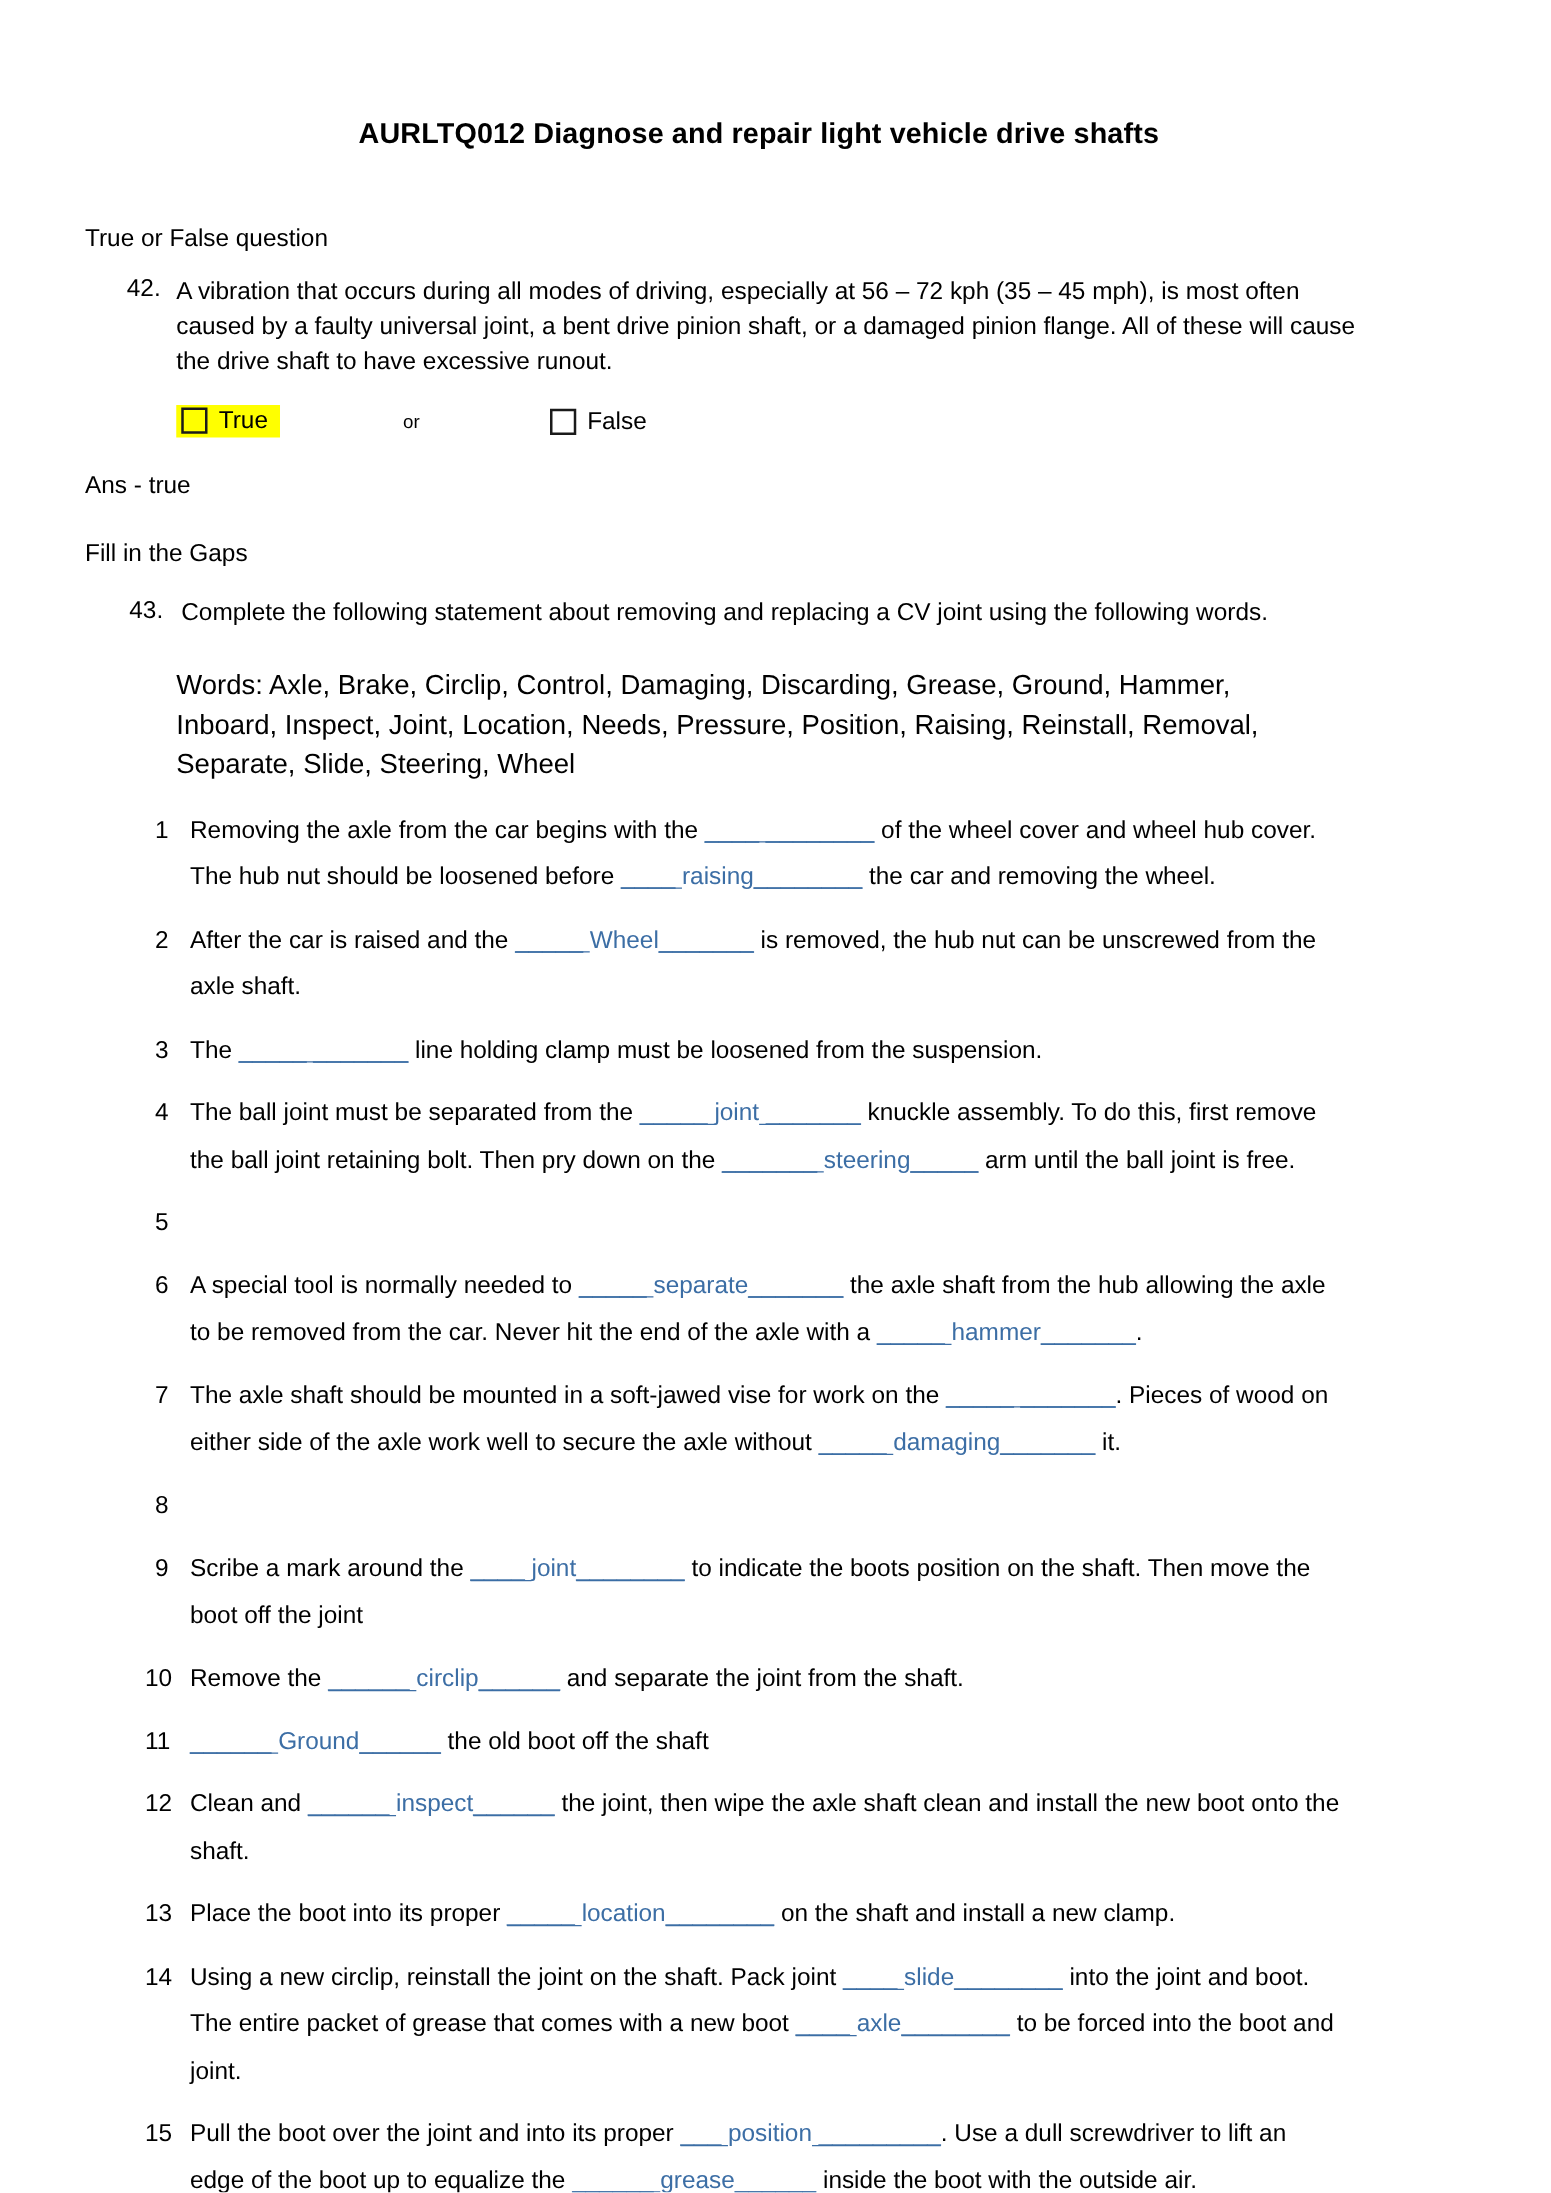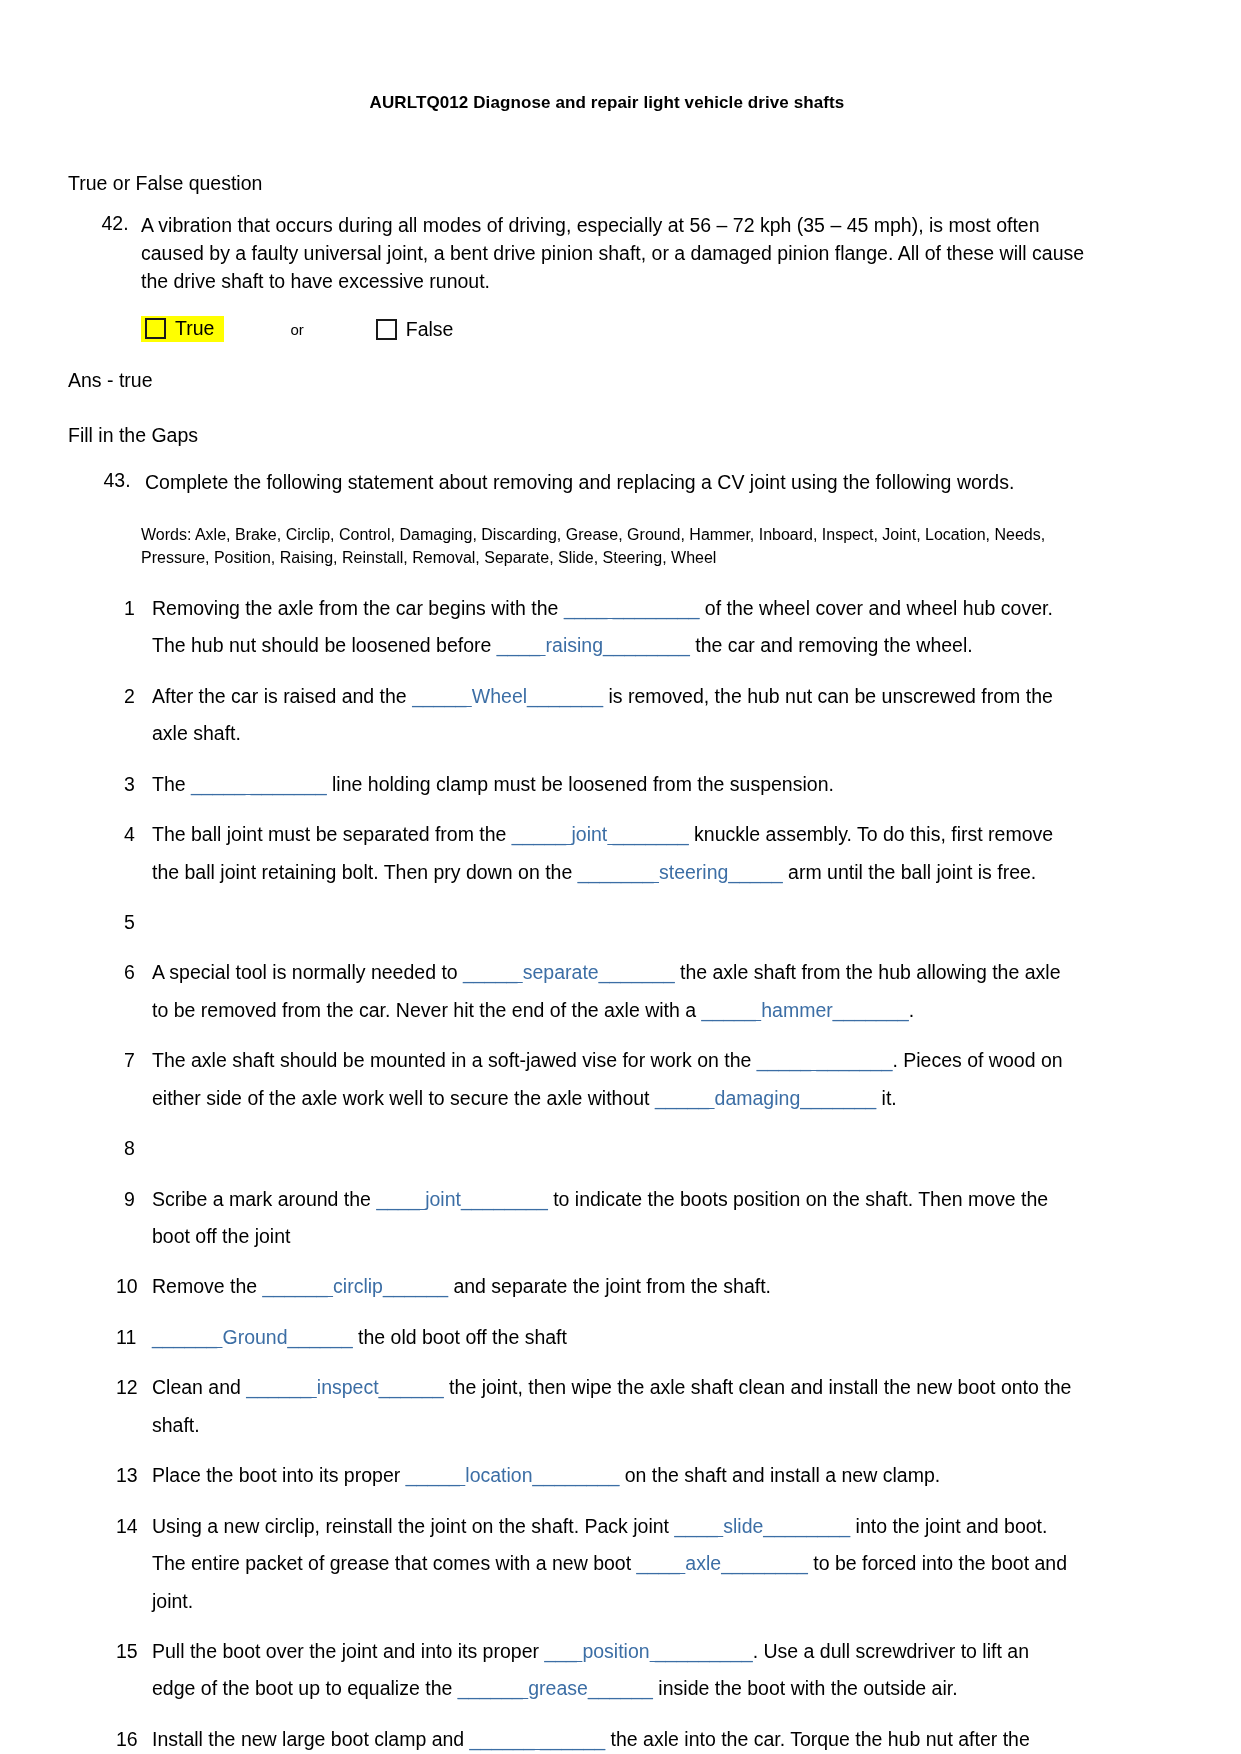--- a/index.html
+++ b/index.html
@@ -15,21 +15,21 @@
     position: relative;
     width: 1241px;
     height: 1754px;
     background: #ffffff;
     box-sizing: border-box;
     padding: 70px 95px 60px 68px;
     overflow: hidden;
   }
   .doc-title {
     text-align: center;
-    font-size: 17px;
+    font-size: 23px;
     font-weight: bold;
     letter-spacing: 0.1px;
     margin: 22px 0 0 0;
     line-height: 1.3;
   }
   .section-heading {
     font-size: 19.5px;
     line-height: 1.35;
     margin: 0;
   }
@@ -58,20 +58,21 @@
   }
 
   
   .choice-row {
     display: flex;
     align-items: center;
     margin-top: 16px;
     padding-left: 73px;
     font-size: 19.5px;
     height: 36px;
+    gap: 32px;
   }
   .choice {
     display: inline-flex;
     align-items: center;
   }
   .choice.highlight {
     background: #ffff00;
     padding: 2px 10px 3px 4px;
   }
   .checkbox {
@@ -124,21 +125,21 @@
   .blank {
     color: #3c6ea5;
     text-decoration: underline;
     text-decoration-color: #3c6ea5;
     text-underline-offset: 3px;
   }
   .ans-word {
     color: #3c6ea5;
   }
   .words-para {
-    font-size: 16px;
+    font-size: 22px;
     line-height: 1.42;
     padding-left: 73px;
     margin-top: 28px;
     max-width: 930px;
   }
   .intro-43 {
     display: flex;
     margin-top: 20px;
     padding-left: 31px;
   }

